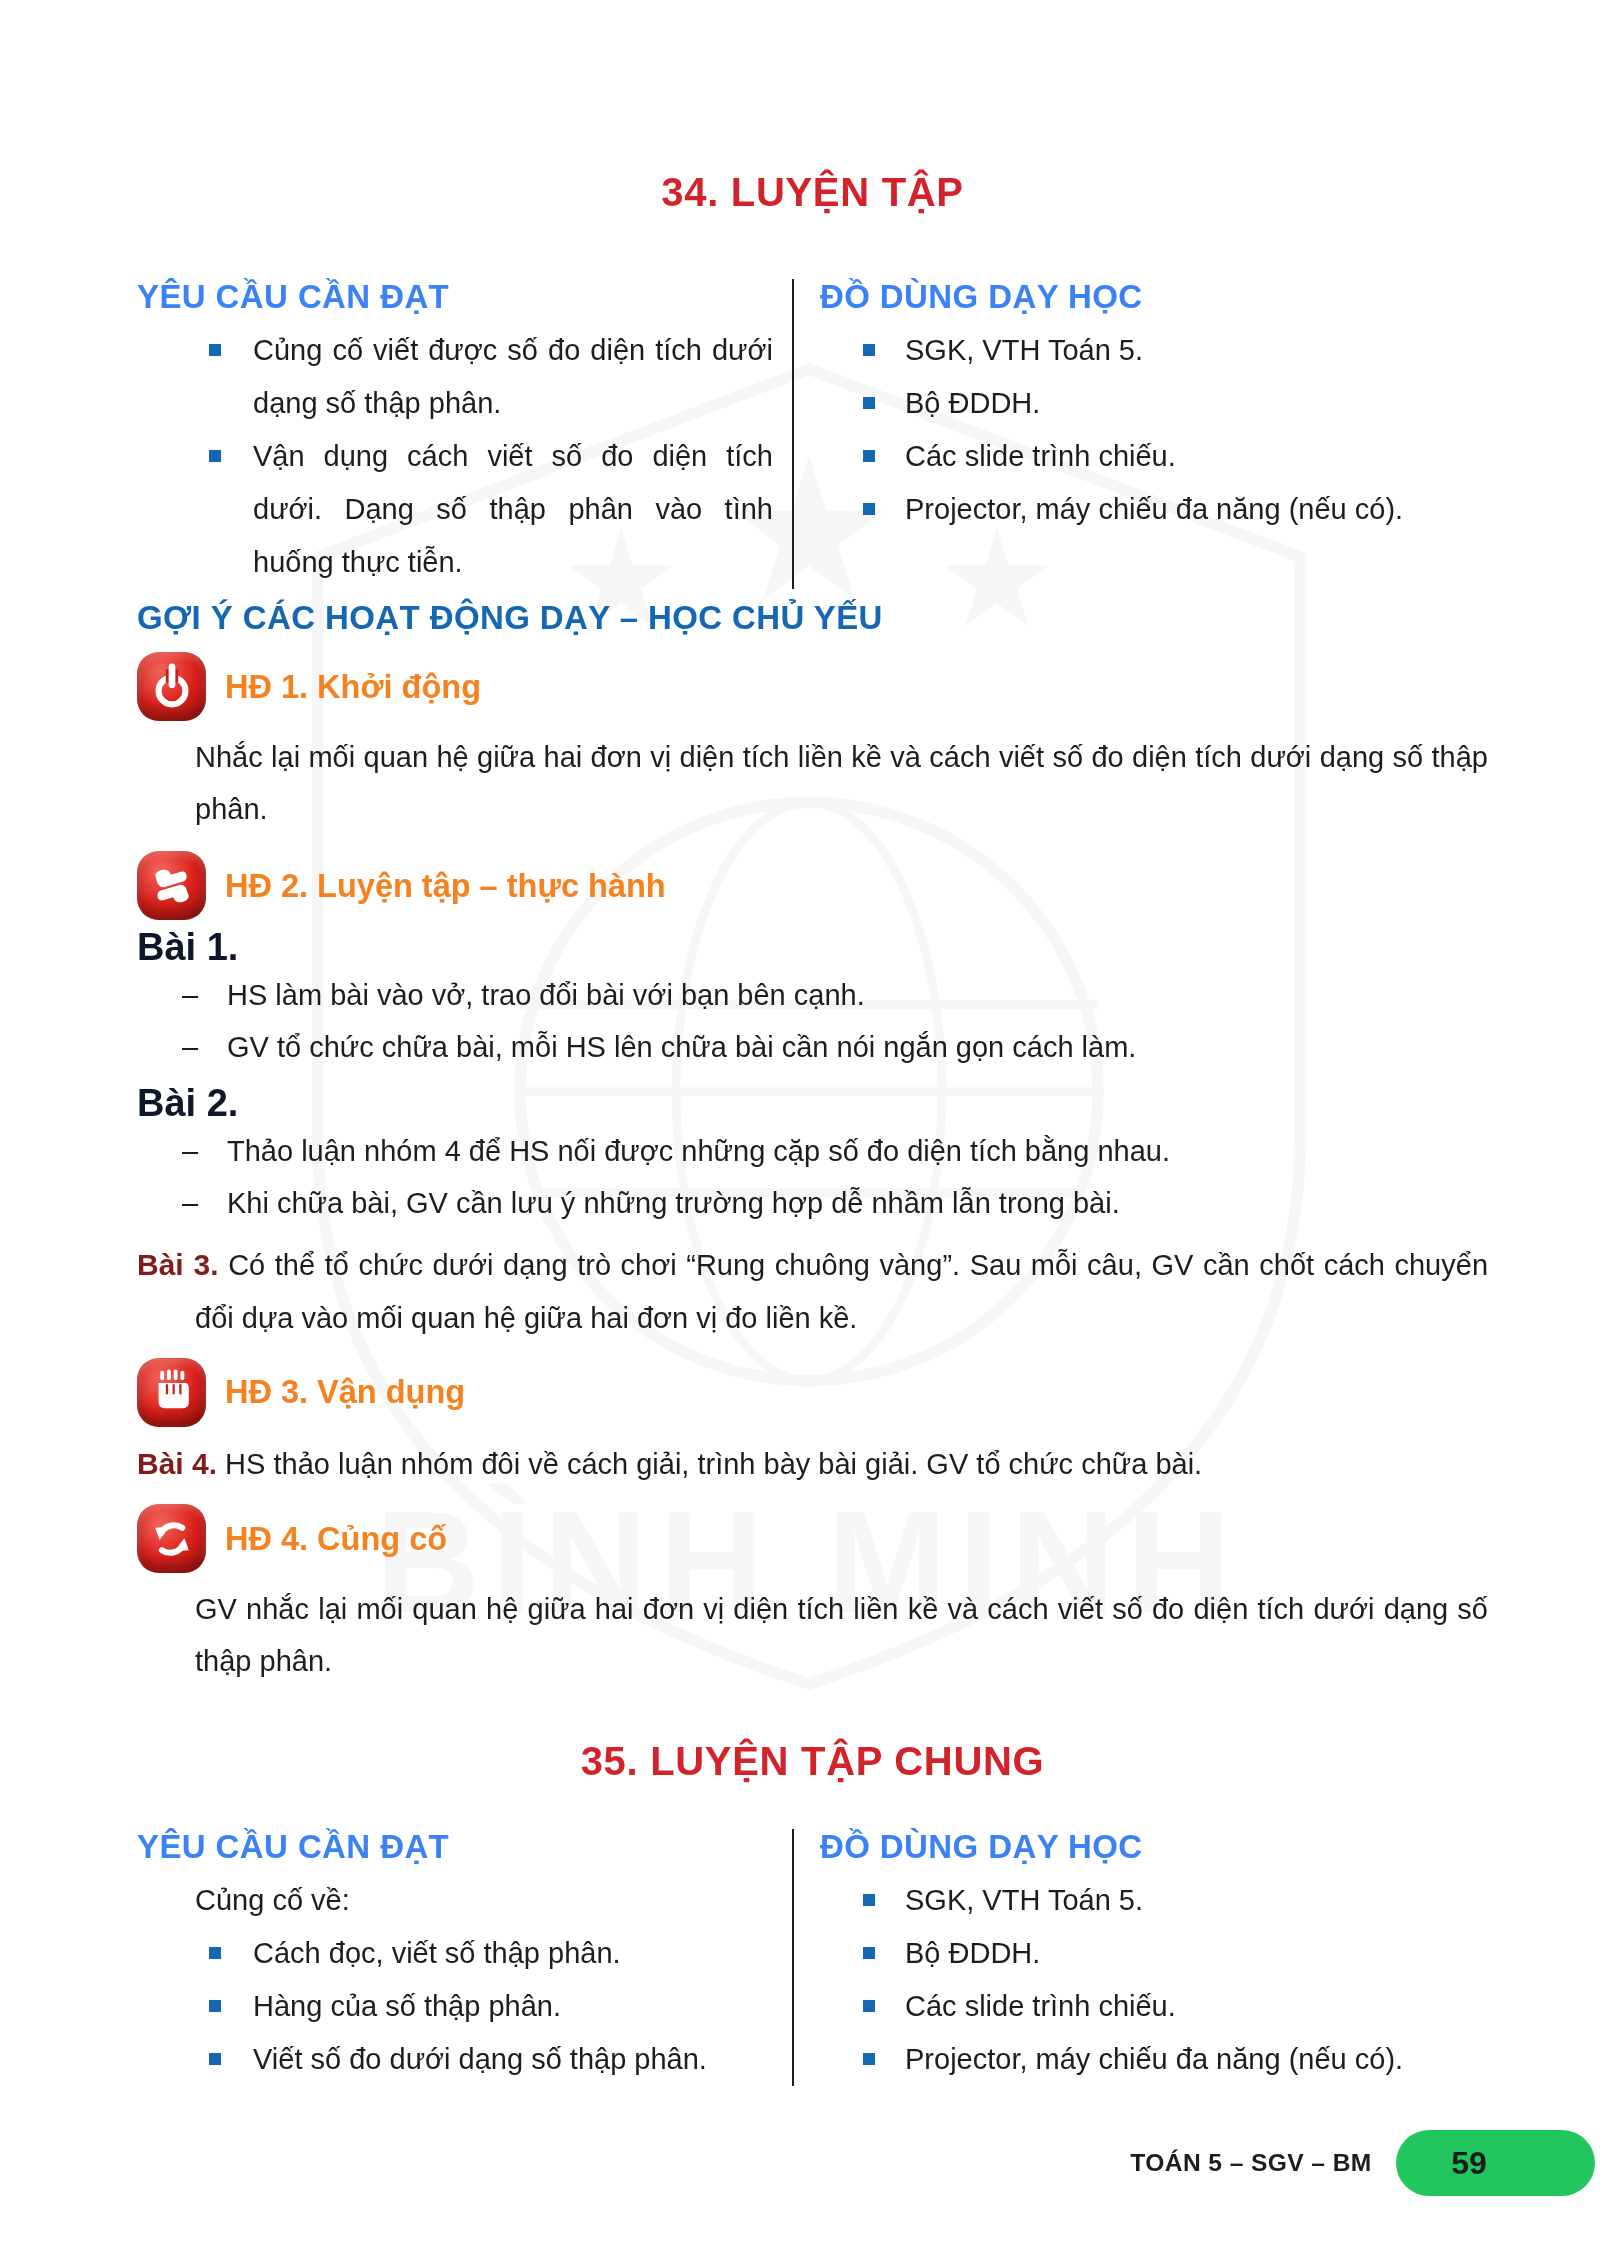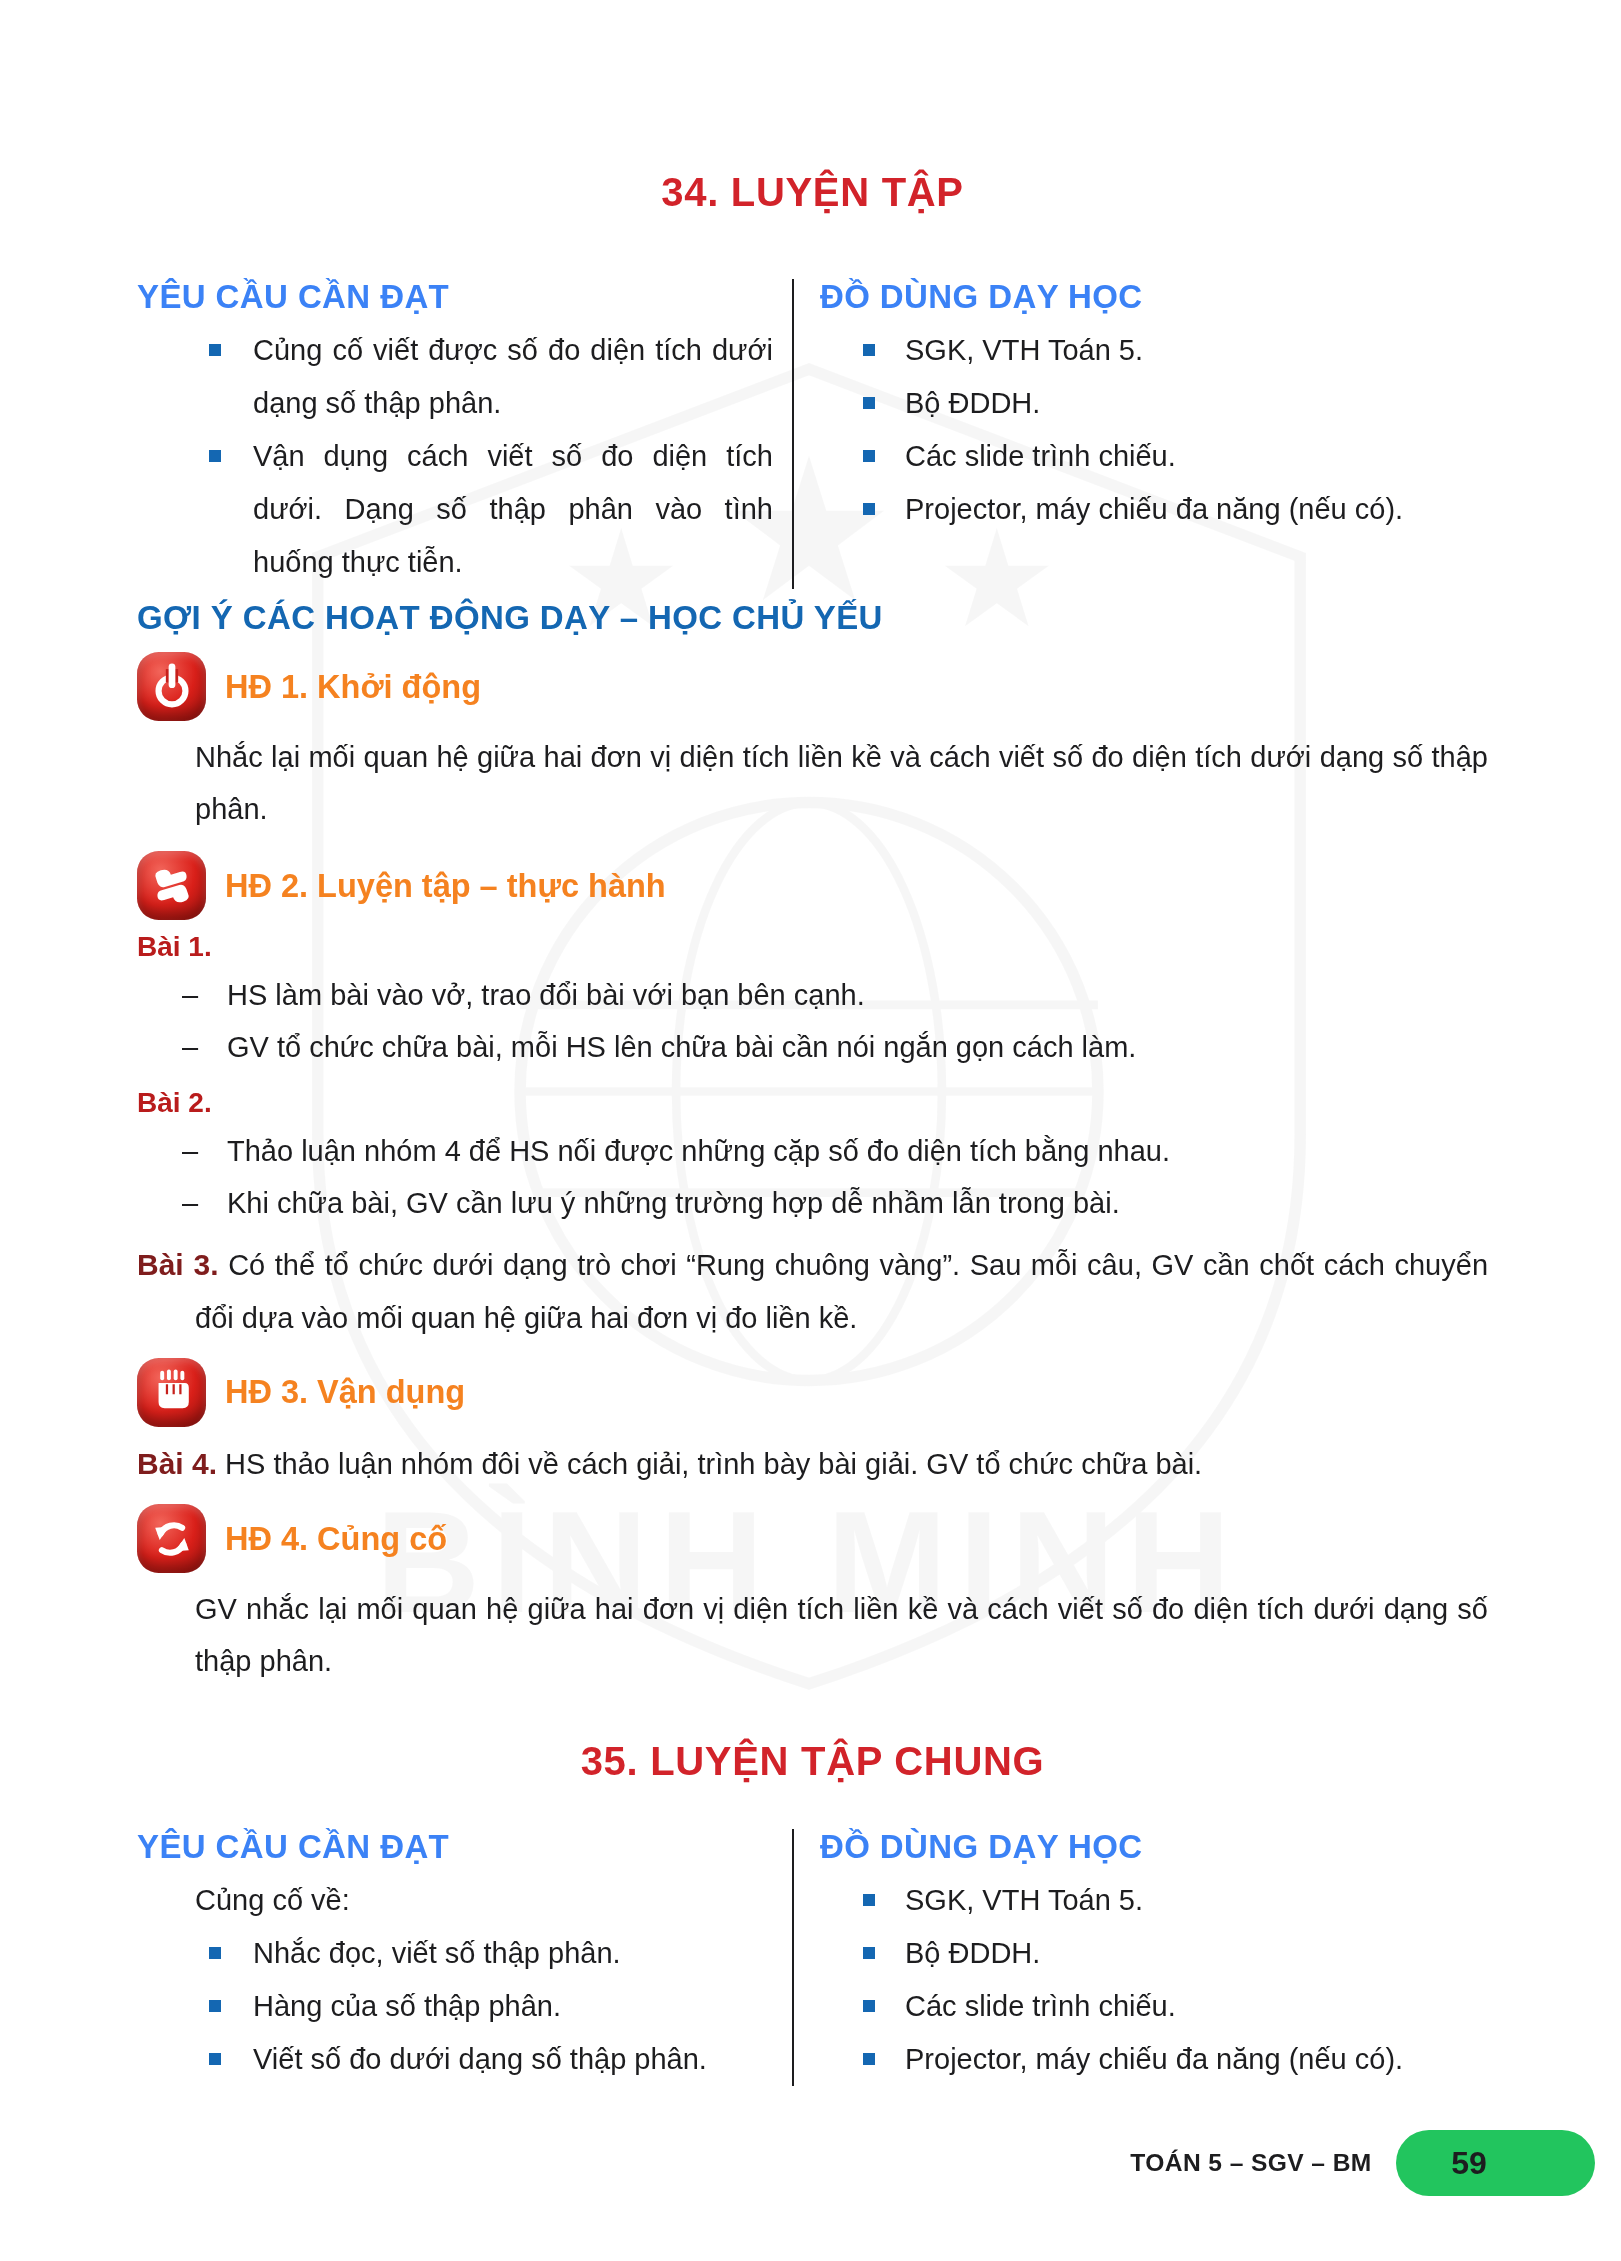--- a/index.html
+++ b/index.html
@@ -67,21 +67,21 @@
   }
   .hd-icon svg{width:56px;height:56px;display:block;}
   .hd-title{font-size:32.5px;font-weight:800;color:#F58220;line-height:36px;}
 
   .body-par{
     font-size:29px;line-height:52px;text-align:justify;
     margin:8.7px 0 0 0;padding-left:58px;
   }
 
   .bai-label{
-    font-size:28px;font-weight:800;color:#b91c1c;line-height:36px;margin-top:7.2px;
+    font-size:38px;font-weight:800;color:#0f172a;line-height:36px;margin-top:7.2px;
   }
   .bai-label.mt16{margin-top:11.6px;}
   .dash-list{list-style:none;margin:4.3px 0 0 0;padding:0;}
   .dash-list li{position:relative;font-size:29px;line-height:52px;padding-left:90px;}
   .dash-list li::before{content:"–";position:absolute;left:45px;color:#1d1d1f;}
 
   .bai-par{
     font-size:29px;line-height:53px;text-align:justify;
     margin:8.7px 0 0 0;padding-left:58px;text-indent:-58px;
   }
@@ -221,21 +221,21 @@
     </div>
     <p class="body-par">GV nhắc lại mối quan hệ giữa hai đơn vị diện tích liền kề và cách viết số đo diện tích dưới dạng số thập phân.</p>
 
     <div class="doc-title title-35">35. LUYỆN TẬP CHUNG</div>
 
     <div class="cols cols-35">
       <div class="col-left">
         <div class="col-heading">YÊU CẦU CẦN ĐẠT</div>
         <p class="col-intro">Củng cố về:</p>
         <ul class="sq-list indent-lg">
-          <li>Nhắc đọc, viết số thập phân.</li>
+          <li>Cách đọc, viết số thập phân.</li>
           <li>Hàng của số thập phân.</li>
           <li>Viết số đo dưới dạng số thập phân.</li>
         </ul>
       </div>
       <div class="col-right">
         <div class="col-heading">ĐỒ DÙNG DẠY HỌC</div>
         <ul class="sq-list indent-sm">
           <li>SGK, VTH Toán 5.</li>
           <li>Bộ ĐDDH.</li>
           <li>Các slide trình chiếu.</li>

